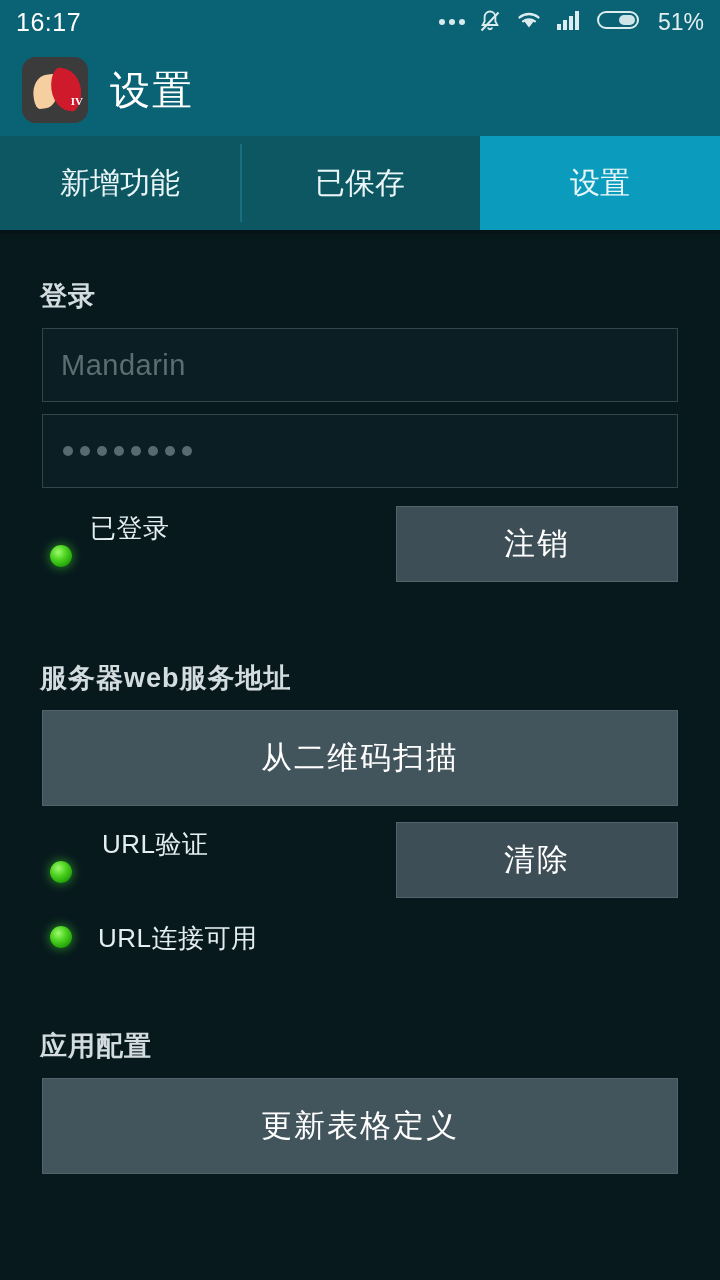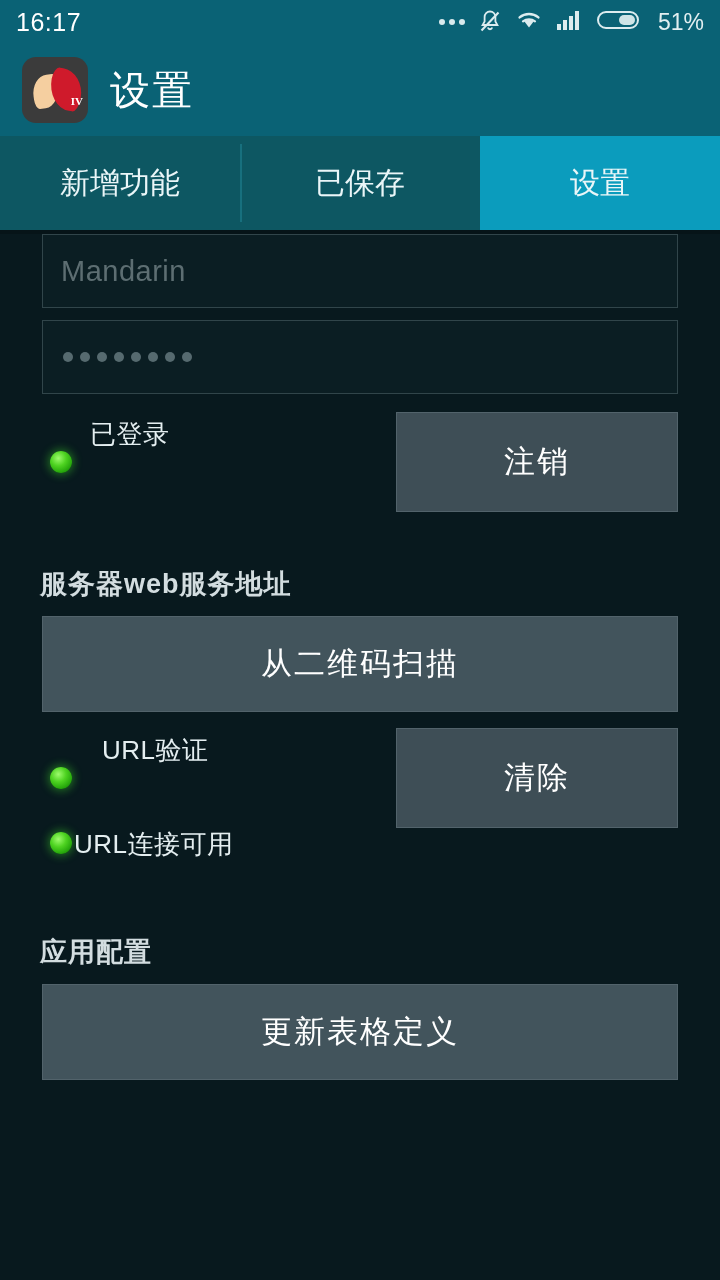--- a/index.html
+++ b/index.html
@@ -92,21 +92,21 @@
   .led{
     position:absolute; width:22px;height:22px;border-radius:50%;
     background:radial-gradient(circle at 38% 33%, #9dfb6d 0%, #4ed321 38%, #27a80c 70%, #10600a 100%);
     box-shadow:0 0 9px 2px rgba(60,210,40,.45);
   }
   .led-label{
     position:absolute; font-size:26px; color:#e4eef0; letter-spacing:.5px;
   }
   .btn{
     position:absolute; right:0;
-    width:282px; height:100px;
+    width:282px; height:76px;
     background:#3e4e56; border:1px solid #52636b;
     display:flex; align-items:center; justify-content:center;
     color:#ffffff; font-size:31px; letter-spacing:2px;
   }
   .btn-wide{
     margin:0 42px; height:96px; width:calc(100% - 84px);
     background:#42545c; border:1px solid #52636b;
     display:flex; align-items:center; justify-content:center;
     color:#ffffff; font-size:31px; letter-spacing:2px;
   }
@@ -167,20 +167,21 @@
 
   <div class="tabs">
     <div class="tab">新增功能</div>
     <div class="tab">已保存</div>
     <div class="tab active">设置</div>
   </div>
   <div class="tabs-underline"></div>
 
   <div class="content">
 
+    <div class="section-title">登录</div>
 
     <div class="field">
       <span class="field-text">Mandarin</span>
     </div>
 
     <div class="field">
       <span class="pw-dots">
         <i></i>
           <i></i>
           <i></i>
@@ -204,21 +205,21 @@
 
 
     <div class="row" style="margin-top:16px;">
       <span class="led" style="left:8px; top:39px;"></span>
       <span class="led-label" style="left:60px; top:5px;">URL验证</span>
       <div class="btn">清除</div>
     </div>
 
     <div class="row" style="min-height:54px;">
       <span class="led" style="left:8px; top:8px;"></span>
-      <span class="led-label" style="left:32px; top:3px;">URL连接可用</span>
+      <span class="led-label" style="left:56px; top:3px;">URL连接可用</span>
     </div>
 
     <div class="section-title" style="margin-top:56px;">应用配置</div>
 
     <div class="btn-wide">更新表格定义</div>
 
   </div>
 </div>
 
 </body></html>

